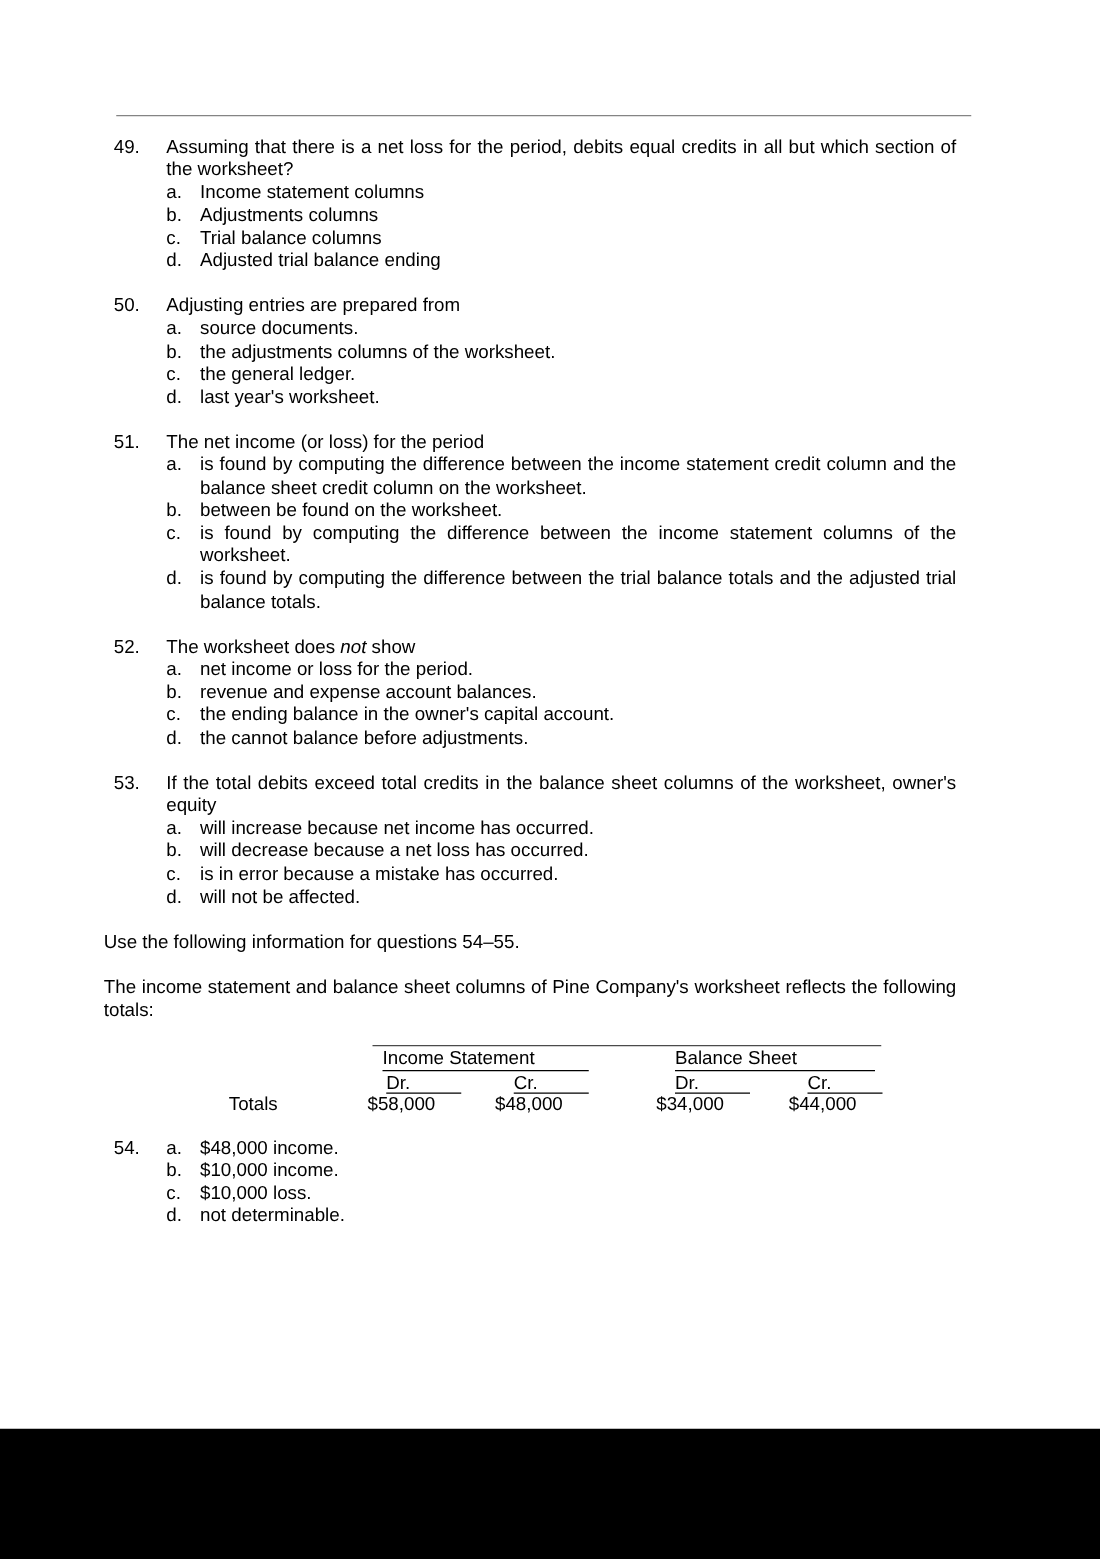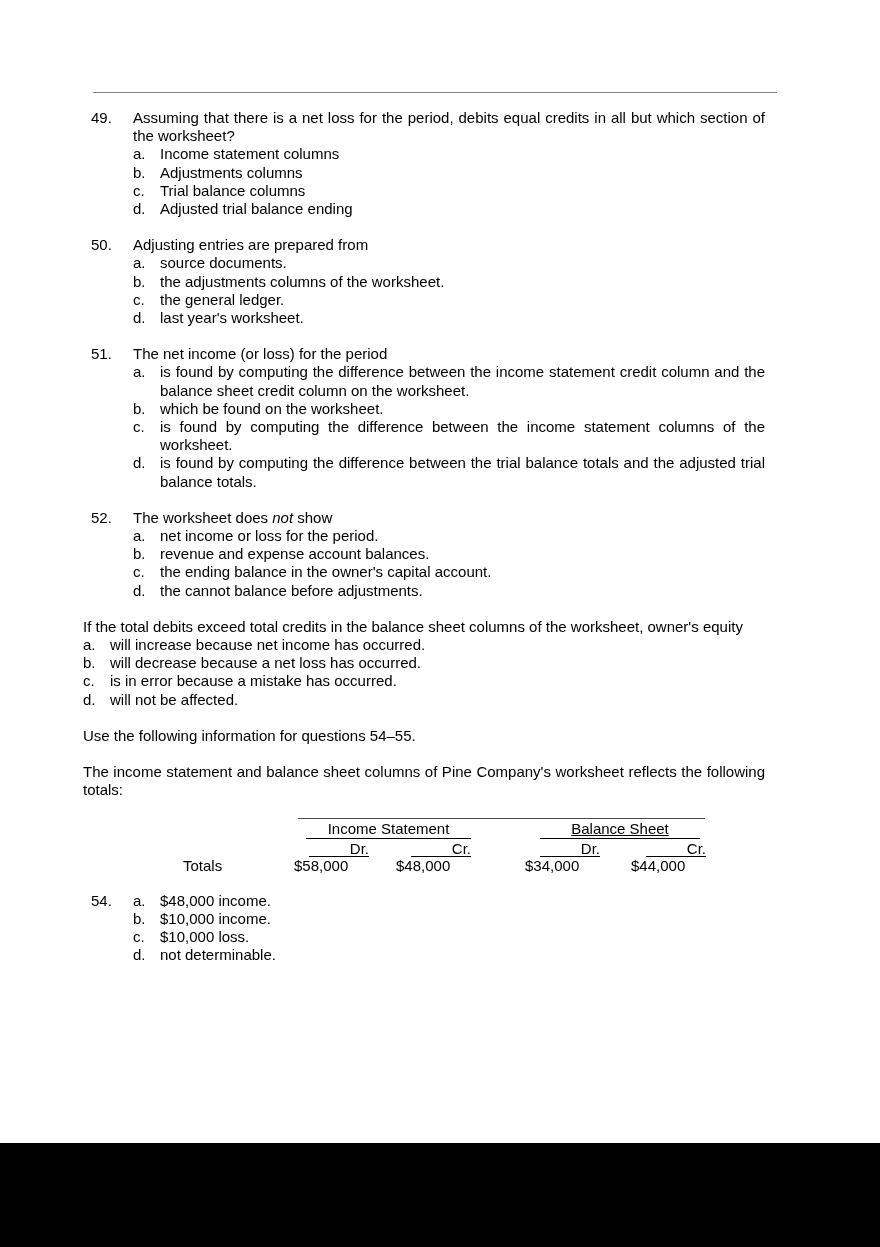--- a/index.html
+++ b/index.html
@@ -47,31 +47,30 @@
   .t-toprule {
     position: absolute;
     left: 215px; top: 0;
     width: 407px; height: 0;
     border-top: 1.5px solid #4a4a4a;
   }
   .t-group {
     position: absolute;
     top: 2px;
     height: 19px;
-    text-align: center;
     border-bottom: 1.5px solid #000000;
   }
   .t-group-is { left: 223px; width: 165px; }
-  .t-group-bs { left: 457px; width: 160px; text-decoration: underline; }
+  .t-group-bs { left: 457px; width: 160px; }
   .t-colhead {
     position: absolute;
     top: 22px;
     width: 60px;
     height: 17px;
-    text-align: right;
+    text-align: left;
     border-bottom: 1.5px solid #000000;
   }
   .t-val {
     position: absolute;
     top: 39px;
     width: 90px;
     text-align: left;
   }
   .t-rowlabel {
     position: absolute;
@@ -143,21 +142,21 @@
   <div class="question">
     <div class="qnum">51.</div>
     <div class="qbody">
       <p class="qtitle">The net income (or loss) for the period</p>
       <div class="option">
         <span class="oletter">a.</span>
         <span class="otext">is found by computing the difference between the income statement credit column and the balance sheet credit column on the worksheet.</span>
       </div>
       <div class="option">
         <span class="oletter">b.</span>
-        <span class="otext">which be found on the worksheet.</span>
+        <span class="otext">between be found on the worksheet.</span>
       </div>
       <div class="option">
         <span class="oletter">c.</span>
         <span class="otext">is found by computing the difference between the income statement columns of the worksheet.</span>
       </div>
       <div class="option">
         <span class="oletter">d.</span>
         <span class="otext">is found by computing the difference between the trial balance totals and the adjusted trial balance totals.</span>
       </div>
     </div>
@@ -180,20 +179,21 @@
         <span class="otext">the ending balance in the owner's capital account.</span>
       </div>
       <div class="option">
         <span class="oletter">d.</span>
         <span class="otext">the cannot balance before adjustments.</span>
       </div>
     </div>
   </div>
 
   <div class="question">
+    <div class="qnum">53.</div>
     <div class="qbody">
       <p class="qtitle">If the total debits exceed total credits in the balance sheet columns of the worksheet, owner's equity</p>
       <div class="option">
         <span class="oletter">a.</span>
         <span class="otext">will increase because net income has occurred.</span>
       </div>
       <div class="option">
         <span class="oletter">b.</span>
         <span class="otext">will decrease because a net loss has occurred.</span>
       </div>

